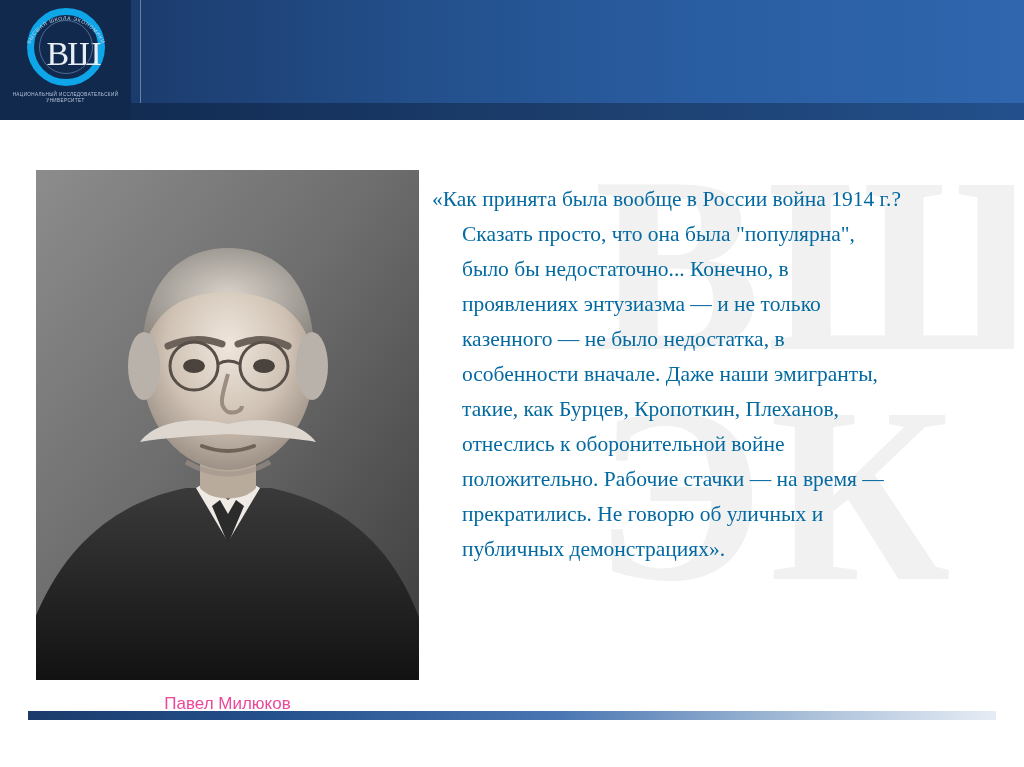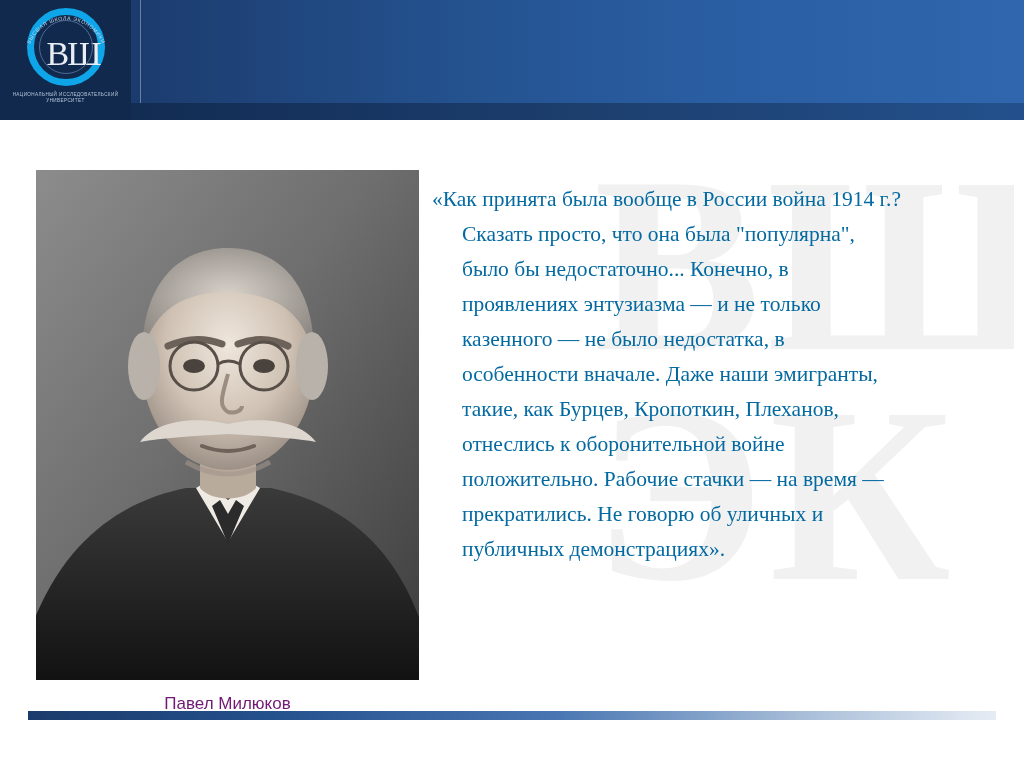--- a/index.html
+++ b/index.html
@@ -163,21 +163,21 @@
     width: 383px;
     height: 510px;
     display: block;
     background: #2b2b2b;
   }
   .portrait-caption {
     margin-top: 14px;
     width: 383px;
     text-align: center;
     font-size: 17px;
-    color: #701a75;
+    color: #ec4899;
     font-family: "Liberation Sans", sans-serif;
   }
   .quote {
     position: absolute;
     left: 432px;
     top: 62px;
     width: 470px;
     font-family: "Liberation Serif", serif;
     font-size: 21.5px;
     line-height: 35px;

